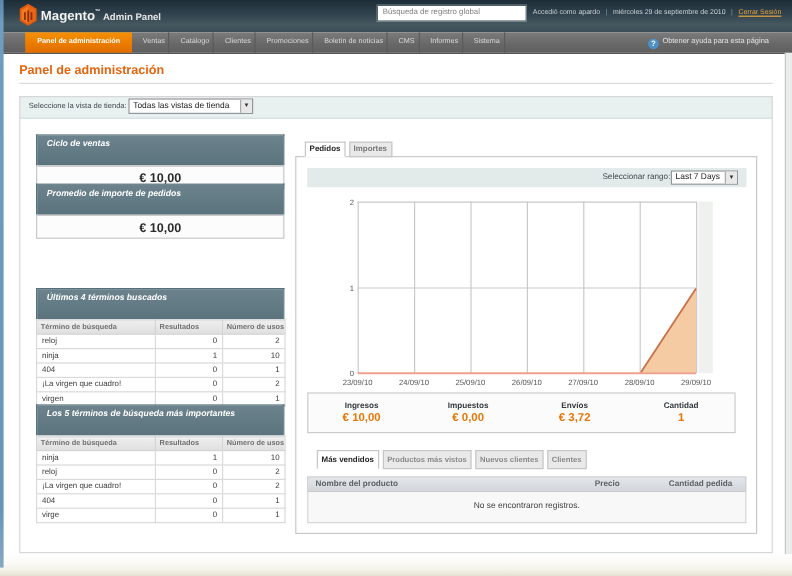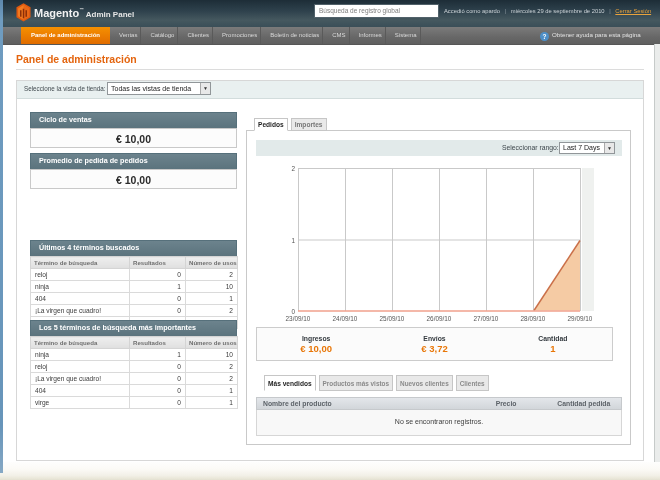--- a/index.html
+++ b/index.html
@@ -38,21 +38,21 @@
 
 #obox{left:16px;top:80px;width:628px;height:381px;background:#fff;border:1px solid #d7d7d7;box-sizing:border-box;}
 #band{left:16px;top:80px;width:628px;height:19px;background:#e9f0f0;border:1px solid #d7d7d7;border-bottom:1px solid #d2dcdc;box-sizing:border-box;}
 #svlabel{left:24px;top:85px;font-size:6.3px;color:#40494e;white-space:nowrap;}
 .selbox{display:inline-block;background:#fff;border:1px solid #919699;font-size:7px;color:#222;}
 #svsel{left:107px;top:82px;width:104px;height:13px;box-sizing:border-box;line-height:11px;padding-left:3px;}
 .selarr{float:right;width:9px;height:100%;border-left:1px solid #aaa;background:#e8e8e8;text-align:center;font-size:5px;line-height:11px;color:#333;}
 
 
 .lpanel{left:30px;width:207px;}
-.phead{height:16px;line-height:13px;background:linear-gradient(180deg,#6c838d,#5b737d);border:1px solid #56707b;border-bottom:none;color:#fff;font-size:7.2px;font-weight:bold;padding-left:8px;box-sizing:border-box;}
+.phead{height:26px;line-height:13px;background:linear-gradient(180deg,#6c838d,#5b737d);border:1px solid #56707b;border-bottom:none;color:#fff;font-size:7.2px;font-weight:bold;padding-left:8px;box-sizing:border-box;font-style:italic;}
 .pbody{background:#fcfcfc;border:1px solid #c9c9c9;height:20px;text-align:center;font-size:10.5px;font-weight:bold;color:#2b2b2b;line-height:20px;box-sizing:border-box;}
 table.pt{width:207px;border-collapse:collapse;table-layout:fixed;background:#fff;}
 table.pt th{background:linear-gradient(180deg,#eeeeee,#dfdfdf);color:#6f6f6f;font-size:6.1px;font-weight:bold;text-align:left;padding:0 3px;height:11px;border:1px solid #d4d4d4;overflow:hidden;white-space:nowrap;}
 table.pt td{font-size:6.6px;color:#3a3a3a;padding:0 4px;height:11px;border:1px solid #dadada;background:#fff;overflow:hidden;white-space:nowrap;}
 table.pt td.n{text-align:right;}
 
 
 #rcard{left:246px;top:130px;width:385px;height:315px;background:#fff;border:1px solid #c9c9c9;box-sizing:border-box;}
 .tabrow{display:flex;}
 .tab{box-sizing:border-box;height:13px;line-height:12px;font-size:6.6px;padding:0 3px;border:1px solid #c6c6c6;background:#e9e9e9;color:#8a8a8a;font-weight:bold;margin-right:3px;white-space:nowrap;}
@@ -112,21 +112,21 @@
   <div class="abs" id="obox"></div>
   <div class="abs" id="band"></div>
   <div class="abs" id="svlabel">Seleccione la vista de tienda:</div>
   <div class="abs selbox" id="svsel">Todas las vistas de tienda<span class="selarr">▼</span></div>
 
   <div class="abs lpanel" style="top:112px;">
     <div class="phead">Ciclo de ventas</div>
     <div class="pbody">€ 10,00</div>
   </div>
   <div class="abs lpanel" style="top:153px;">
-    <div class="phead">Promedio de pedida de pedidos</div>
+    <div class="phead">Promedio de importe de pedidos</div>
     <div class="pbody">€ 10,00</div>
   </div>
   <div class="abs lpanel" style="top:240px;">
     <div class="phead">Últimos 4 términos buscados</div>
     <table class="pt">
       <colgroup>
           <col style="width:99px">
           <col style="width:56px">
           <col style="width:52px">
         </colgroup>
@@ -157,21 +157,21 @@
             <td class="n">2</td>
           </tr>
       <tr>
             <td>virgen</td>
             <td class="n">0</td>
             <td class="n">1</td>
           </tr>
     </tbody>
       </table>
   </div>
-  <div class="abs lpanel" style="top:320px;">
+  <div class="abs lpanel" style="top:337px;">
     <div class="phead">Los 5 términos de búsqueda más importantes</div>
     <table class="pt">
       <colgroup>
           <col style="width:99px">
           <col style="width:56px">
           <col style="width:52px">
         </colgroup>
       <tbody>
           <tr>
             <th>Término de búsqueda</th>
@@ -246,20 +246,24 @@
       <text x="324" y="160.5" text-anchor="middle">29/09/10</text>
     </g>
   </svg>
 
   <div class="abs" id="stats">
     <div class="col">
         <div class="lab">Ingresos</div>
         <div class="val">€ 10,00</div>
       </div>
     <div class="col">
+        <div class="lab">Impuestos</div>
+        <div class="val">€ 0,00</div>
+      </div>
+    <div class="col">
         <div class="lab">Envíos</div>
         <div class="val">€ 3,72</div>
       </div>
     <div class="col">
         <div class="lab">Cantidad</div>
         <div class="val">1</div>
       </div>
   </div>
 
   <div class="abs tabrow" id="btabs">

